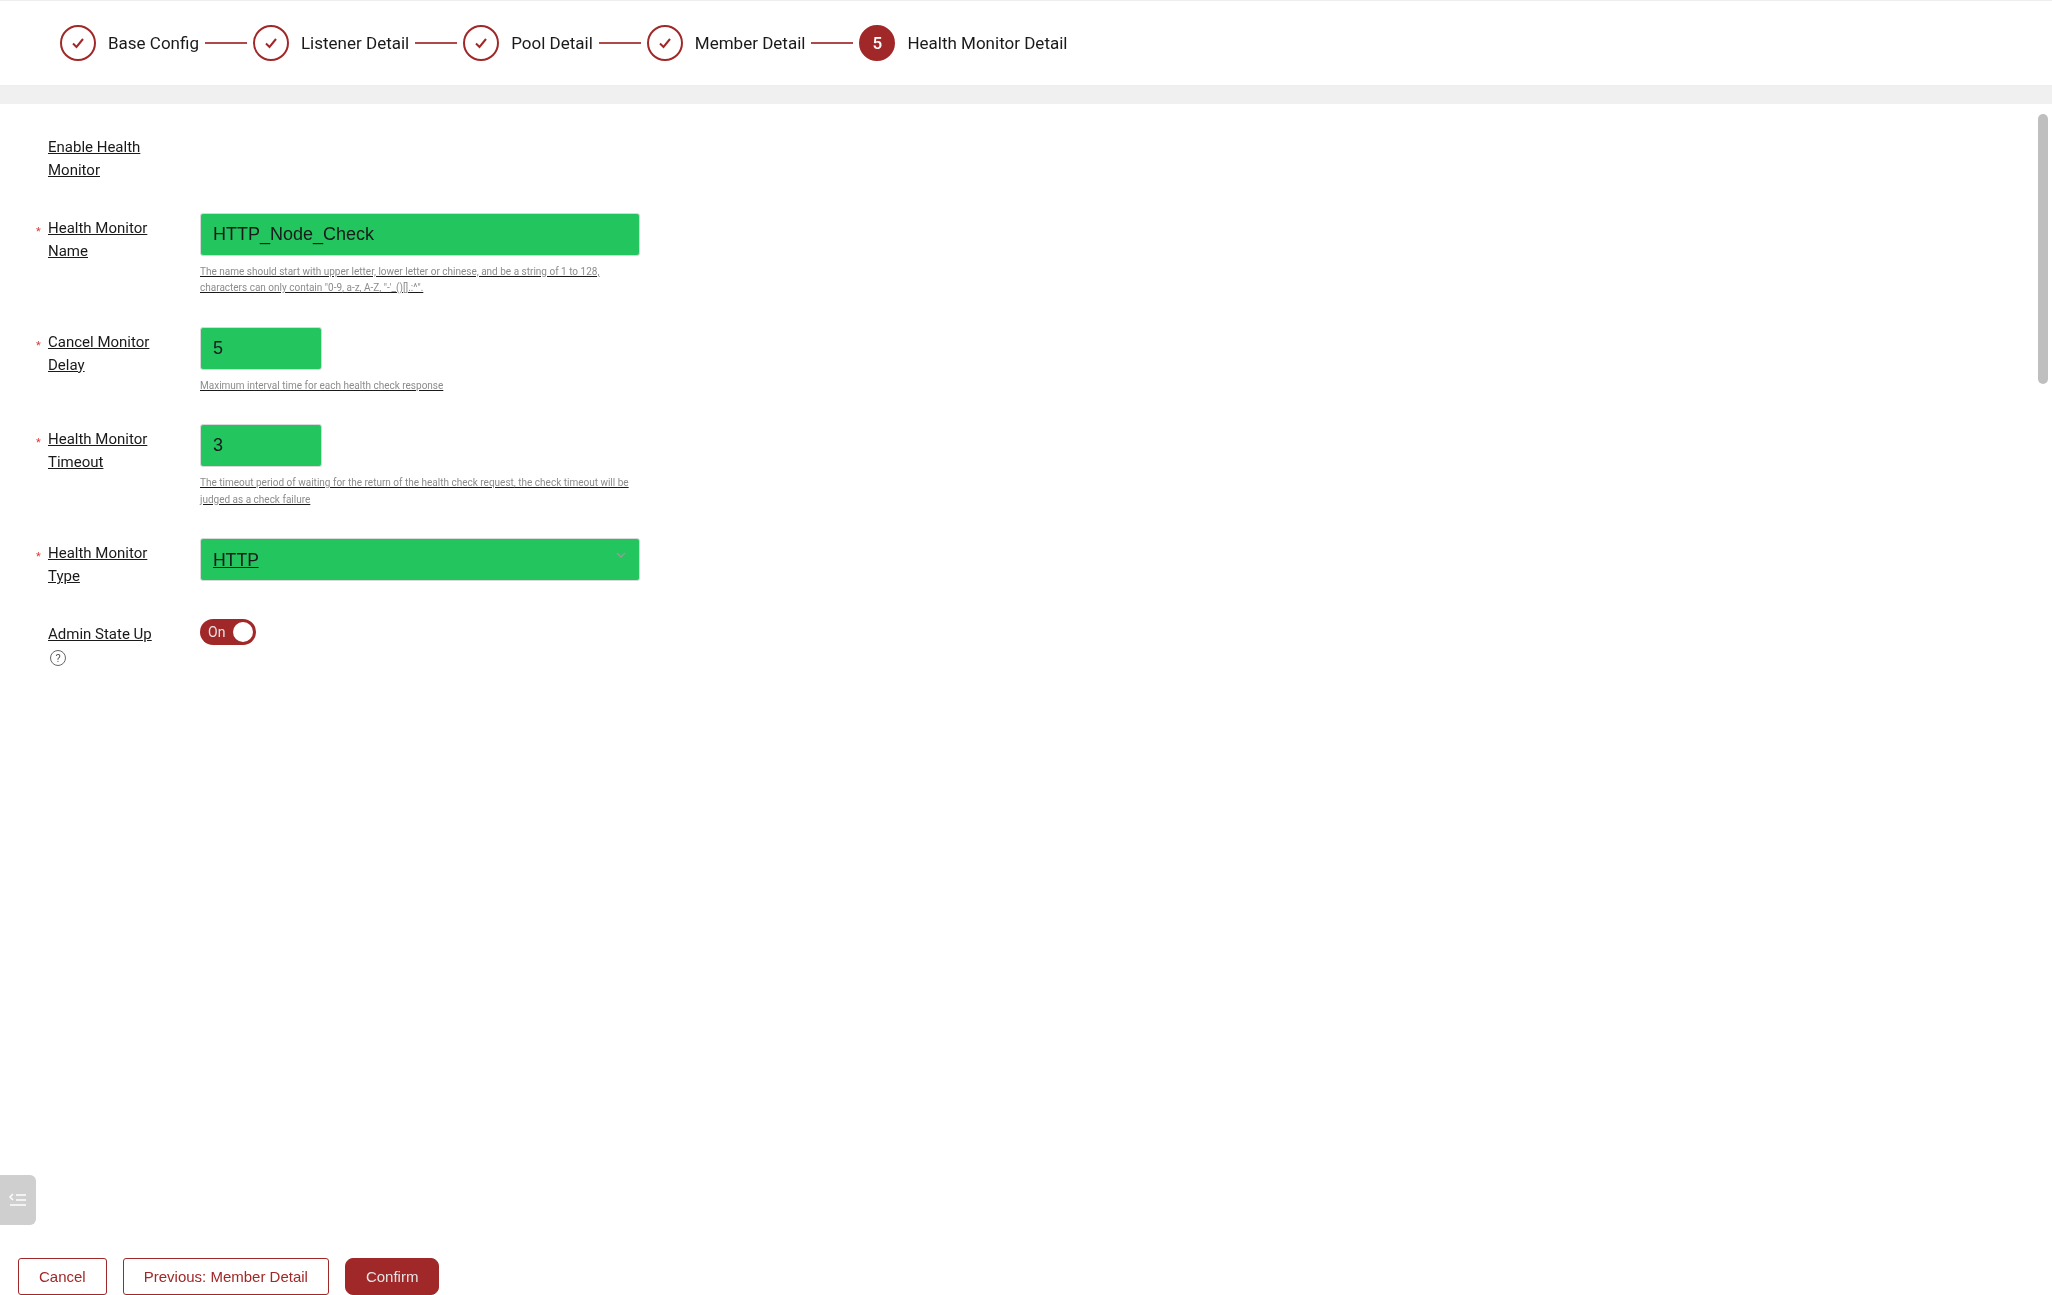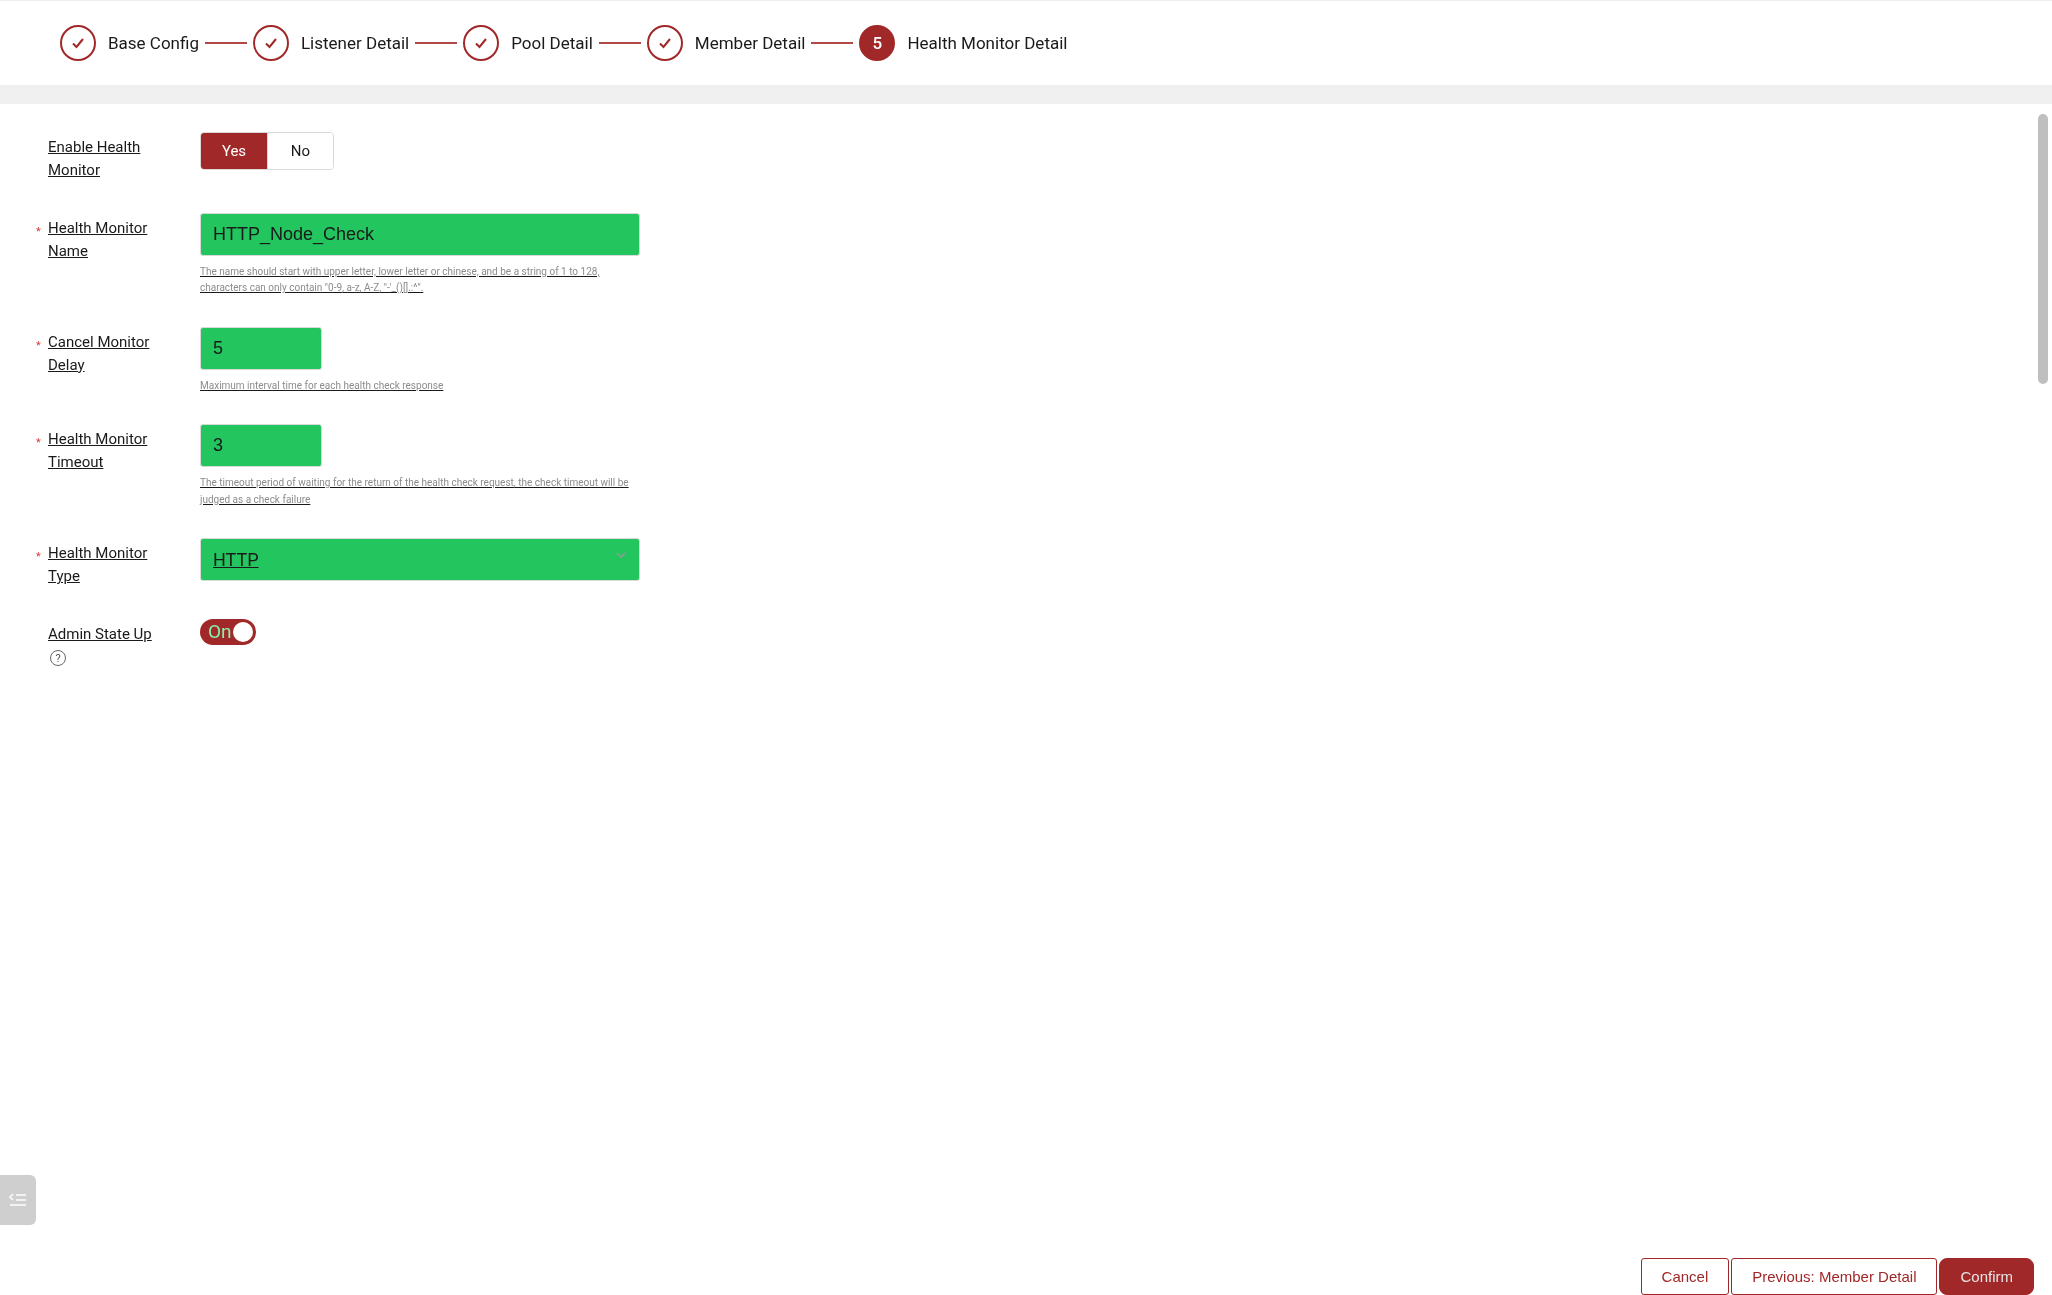--- a/index.html
+++ b/index.html
@@ -168,42 +168,41 @@
     align-items: center;
   }
   .switch .knob {
     width: 20px; height: 20px;
     background: #fff;
     border-radius: 50%;
     position: absolute;
     right: 3px;
   }
   .switch .swlabel {
-    color: #86efac;
-    font-size: 19px;
+    color: #e5e5e5;
+    font-size: 14px;
     position: absolute;
     left: 8px;
   }
   .help-circle {
     display: inline-flex;
     width: 16px; height: 16px;
     border: 1.3px solid #666;
     border-radius: 50%;
     align-items: center; justify-content: center;
     font-size: 11px;
     color: #555;
     margin-left: 2px;
     margin-top: 4px;
   }
 
   
   .footer {
     display: flex;
-    justify-content: flex-end;
-    gap: 2px;
+    gap: 16px;
     padding: 14px 18px 0 18px;
     border-top: 0;
   }
   .btn {
     padding: 9px 20px;
     border-radius: 3px;
     font-size: 15px;
     cursor: pointer;
     border: 1px solid var(--accent);
     background: #fff;
@@ -284,26 +283,20 @@
   </div>
 
   <div class="grey-strip"></div>
 
   <div class="form-wrap">
     <div class="scrollbar-fake"></div>
     <div class="form-inner">
 
       <div class="form-row">
         <div class="label-col">Enable Health Monitor</div>
-        <div class="field-col">
-          <div class="segmented">
-            <div class="seg active">Yes</div>
-            <div class="seg">No</div>
-          </div>
-        </div>
       </div>
 
       <div class="form-row">
         <div class="label-col">
           <span class="required-star">*</span>
           <span>Health Monitor Name</span>
         </div>
         <div class="field-col">
           <input class="input" value="HTTP_Node_Check" style="">
           <div class="hint">The name should start with upper letter, lower letter or chinese, and be a string of 1 to 128, characters can only contain "0-9, a-z, A-Z, "-'_()[].:^".</div>

